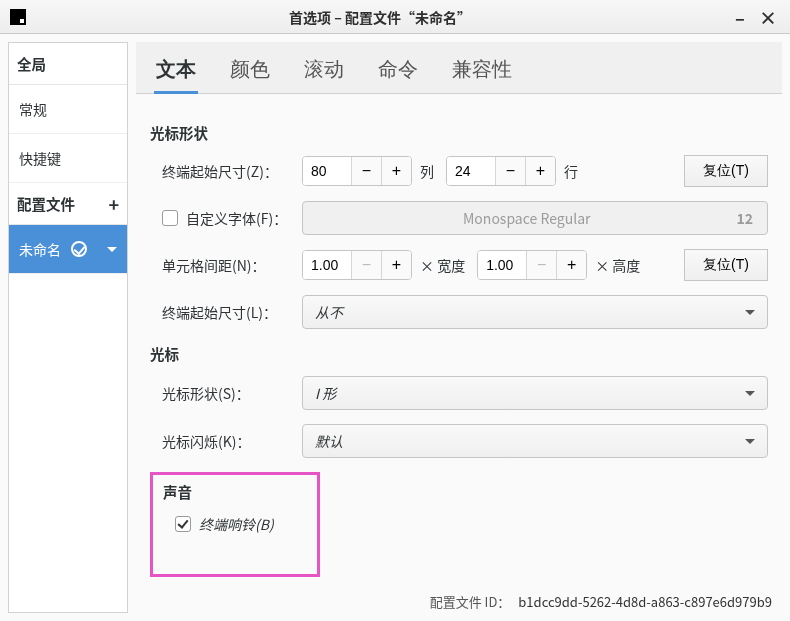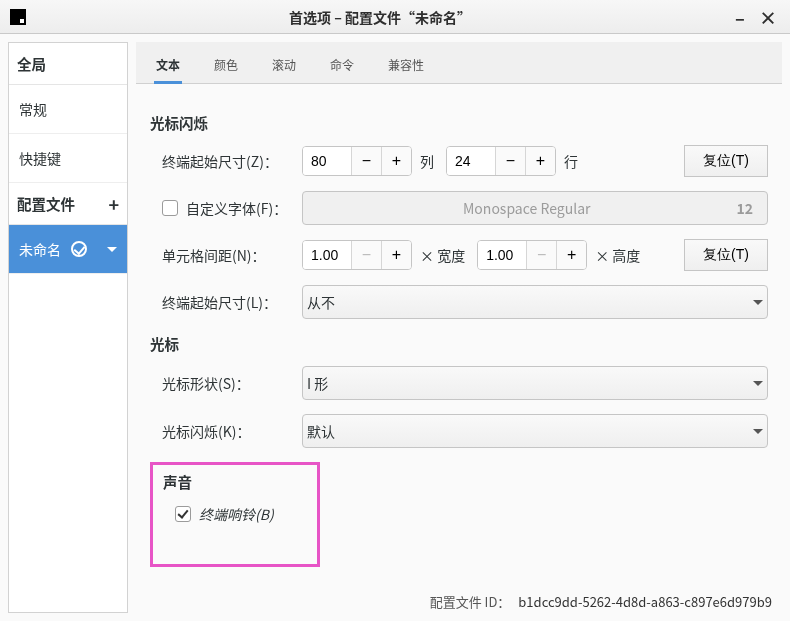--- a/index.html
+++ b/index.html
@@ -125,21 +125,22 @@
     display: flex;
     padding: 4px 18px 0 18px;
     border-bottom: 1px solid #d0d0d0;
     gap: 30px;
     background: #f0f0f0;
   }
   .tab {
     padding: 10px 2px 8px 2px;
     color: #555;
     cursor: pointer;
-    font-size: 12px;
+    font-size: 20px;
+    font-family: Liberation Serif, serif;
   }
   .tab.active {
     color: #2e3436;
     font-weight: 600;
     border-bottom: 3px solid #4a90d9;
     margin-bottom: -1px;
   }
 
   .panel {
     padding: 18px 14px 10px 14px;
@@ -210,22 +211,23 @@
   }
   .fontbtn .fontname { flex:1; text-align:center; }
   .fontbtn .fontsize { font-weight:600; }
   .combo {
     flex: 1;
     display: flex;
     align-items: center;
     border: 1px solid #c5c5c5;
     border-radius: 4px;
     background: linear-gradient(#f9f9f9,#efefef);
-    padding: 6px 4px;
-    cursor: pointer;
+    padding: 6px 12px;
+    cursor: pointer;
+    font-style: italic;
   }
   .combo .combotext { flex:1; }
   .combo .caretd {
     width:0;height:0;
     border-left:5px solid transparent;
     border-right:5px solid transparent;
     border-top:5px solid #555;
   }
 
   .checkbox {
@@ -302,21 +304,21 @@
     <div class="tabs">
       <div class="tab active">文本</div>
       <div class="tab">颜色</div>
       <div class="tab">滚动</div>
       <div class="tab">命令</div>
       <div class="tab">兼容性</div>
     </div>
 
     <div class="panel">
 
-      <div class="section-h">光标闪烁</div>
+      <div class="section-h">光标形状</div>
 
       <div class="row">
         <span class="row-label">终端起始尺寸(Z)：</span>
         <span class="numbox">
           <input value="80" style="">
           <button>−</button>
           <button>+</button>
         </span>
         <span class="unitlabel">列</span>
         <span class="numbox">

